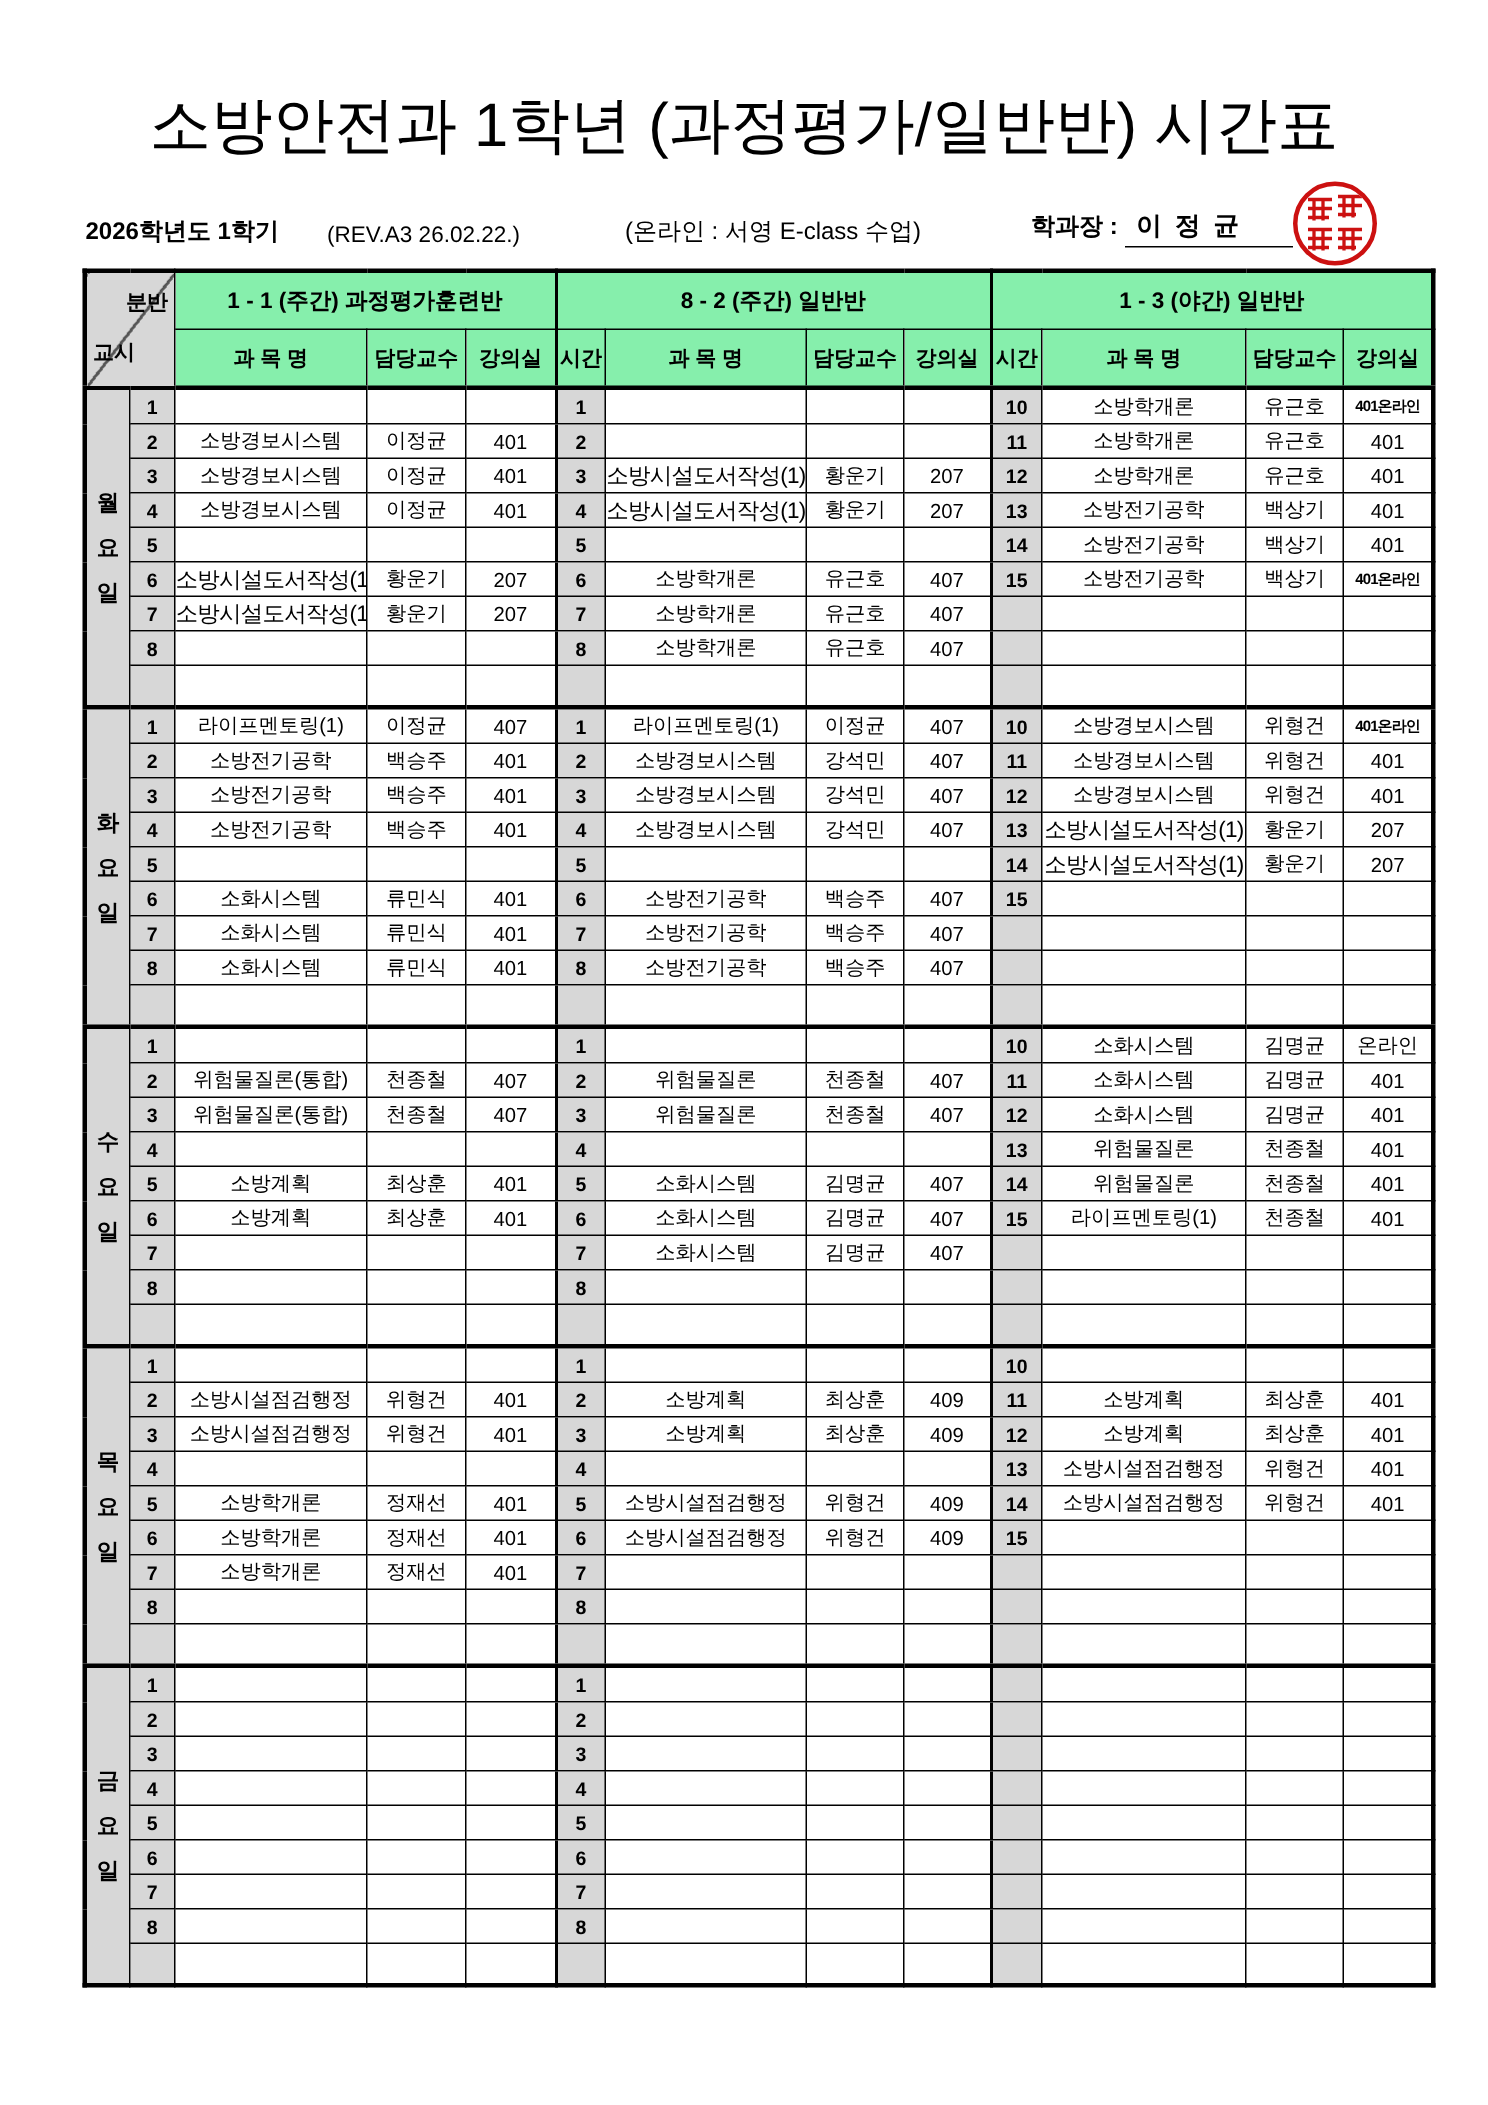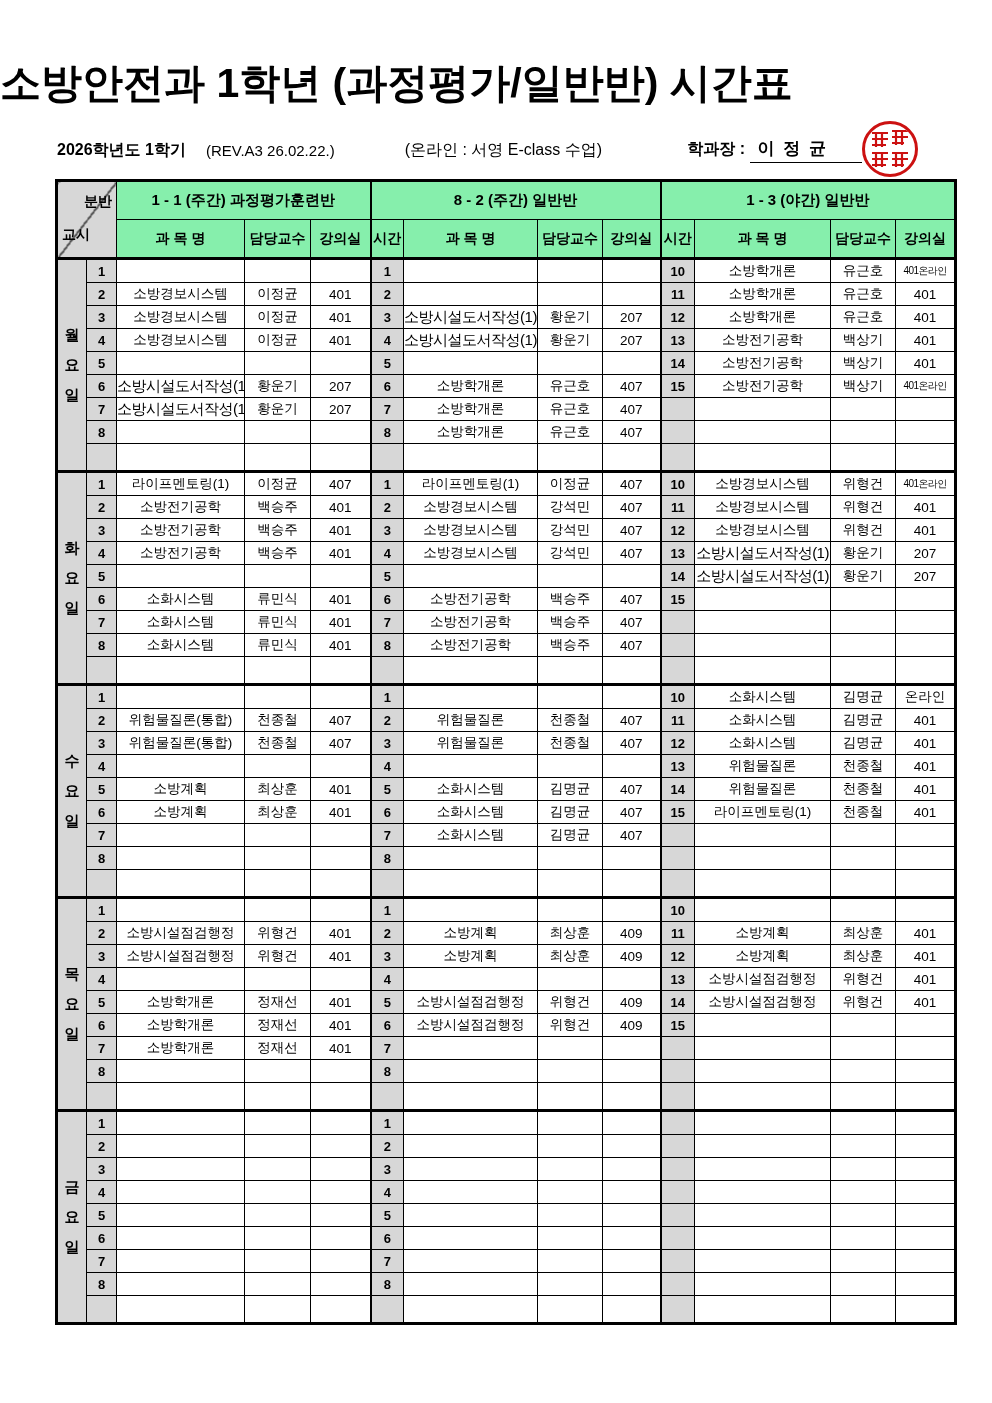--- a/index.html
+++ b/index.html
@@ -1,29 +1,29 @@
 <!DOCTYPE html>
 <html><head>
 <meta charset="utf-8">
 <style>
   html,body{margin:0;padding:0;background:#ffffff;}
   body{
     width:992px;height:1403px;position:relative;
     font-family:"Liberation Sans",sans-serif;color:#000;
   }
   .page-title{
-    margin-top:56px;text-align:left;
-    font-size:41px;font-weight:bold;letter-spacing:0px;white-space:nowrap;
+    margin-top:56px;text-align:center;
+    font-size:41px;font-weight:normal;letter-spacing:0px;white-space:nowrap;
   }
   .meta{
-    position:relative;display:flex;align-items:center;
+    position:relative;display:flex;align-items:flex-end;
     margin:24px 38px 0 57px;height:30px;
   }
   .meta .term{font-size:16px;font-weight:bold;}
-  .meta .rev{font-size:15px;margin-left:20px;}
+  .meta .rev{font-size:15px;margin-left:32px;}
   .meta .online{font-size:16px;margin-left:70px;}
   .meta .head-group{margin-left:auto;margin-right:92px;font-size:16px;white-space:nowrap;}
   .meta .head-label{font-weight:bold;margin-left:28px;}
   .meta .head-name{
     font-weight:bold;font-size:17px;display:inline-block;
     border-bottom:1.5px solid #000;padding:0 34px 2px 8px;letter-spacing:2px;
   }
   .stamp{
     position:absolute;right:36px;top:-14px;width:56px;height:56px;
     border:3px solid #cc1111;border-radius:50%;box-sizing:border-box;
@@ -44,21 +44,21 @@
   .tt tr.title-row th{height:37px;}
   .tt tr.cols-row th{height:37px;font-size:14px;text-align:center;}
   .gray{background:#d7d7d7;}
   .sec{border-left:2px solid #000 !important;}
   tr.block-start td{border-top:3px solid #000;}
   tr.blank-row td{height:26px;}
   td.period{font-weight:bold;font-size:13px;}
   td.day-cell{background:#d7d7d7;}
   .day-wrap{display:flex;flex-direction:column;align-items:center;justify-content:center;gap:11px;font-weight:bold;font-size:15px;}
   td.condensed{font-size:15px;letter-spacing:-0.5px;}
-  td.xsmall{font-size:10px;letter-spacing:-0.6px;font-weight:normal;margin-top:47px;}
+  td.xsmall{font-size:10px;letter-spacing:-0.6px;font-weight:bold;margin-top:47px;}
   th.corner{
     position:relative;padding:0;
     background:
       linear-gradient(to bottom right,rgba(0,0,0,0) calc(50% - 1px),#555 calc(50% - 1px),#555 calc(50% + 1px),rgba(0,0,0,0) calc(50% + 1px)),
       #d7d7d7;
   }
   .corner-top{position:absolute;top:11px;right:4px;font-size:14px;font-weight:bold;}
   .corner-bottom{position:absolute;bottom:13px;left:4px;font-size:14px;font-weight:bold;}
 </style>
 </head>

